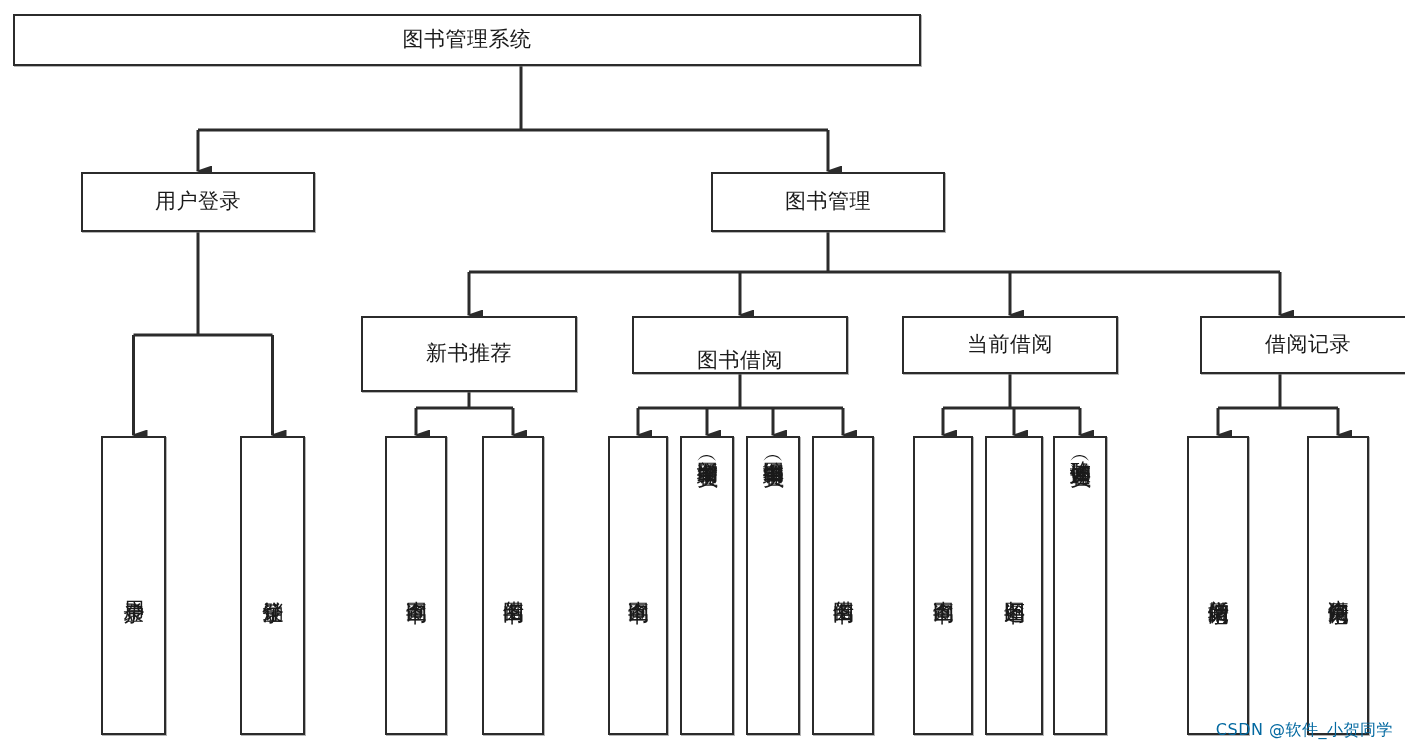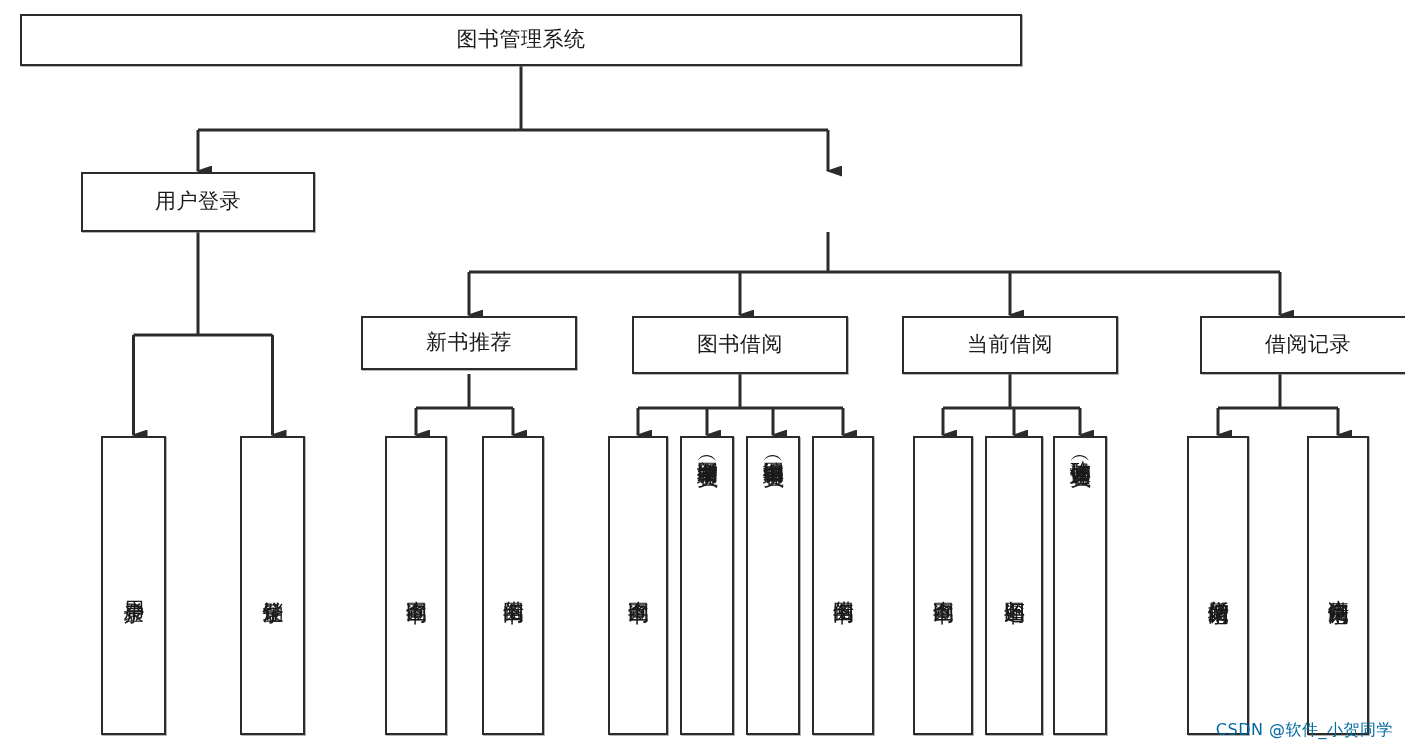--- a/index.html
+++ b/index.html
@@ -115,32 +115,35 @@
         <path d="M943,408 L943,435" marker-end="url(#arrow)"></path>
         <path d="M1014,408 L1014,435" marker-end="url(#arrow)"></path>
         <path d="M1080,408 L1080,435" marker-end="url(#arrow)"></path>
         <path d="M1280,374 L1280,408"></path>
         <path d="M1218,408 L1338,408"></path>
         <path d="M1218,408 L1218,435" marker-end="url(#arrow)"></path>
         <path d="M1338,408 L1338,435" marker-end="url(#arrow)"></path>
       </g>
   </svg>
 
-  <div class="node-box" style="left: 20px; top: 14px; width: 1002px; height: 52px;">
+  <div class="node-box" style="left: 13px; top: 14px; width: 908px; height: 52px;">
     <span class="node-label-h">图书管理系统</span>
   </div>
 
   <div class="node-box" style="left: 81px; top: 172px; width: 234px; height: 60px;">
     <span class="node-label-h">用户登录</span>
   </div>
+  <div class="node-box" style="left: 711px; top: 172px; width: 234px; height: 60px;">
+    <span class="node-label-h">图书管理</span>
+  </div>
 
-  <div class="node-box" style="left: 361px; top: 316px; width: 216px; height: 54px;">
+  <div class="node-box" style="left: 361px; top: 316px; width: 216px; height: 76px;">
     <span class="node-label-h">新书推荐</span>
   </div>
-  <div class="node-box" style="left: 632px; top: 316px; width: 216px; height: 58px;">
+  <div class="node-box" style="left: 632px; top: 316px; width: 216px; height: 58px; align-items: flex-end;">
     <span class="node-label-h">图书借阅</span>
   </div>
   <div class="node-box" style="left: 902px; top: 316px; width: 216px; height: 58px;">
     <span class="node-label-h">当前借阅</span>
   </div>
   <div class="node-box" style="left: 1172px; top: 316px; width: 216px; height: 58px; margin-left: 28px;">
     <span class="node-label-h">借阅记录</span>
   </div>
 
   <div class="leaf-box centered" style="left: 101px; top: 436px; width: 65px; height: 299px;">

